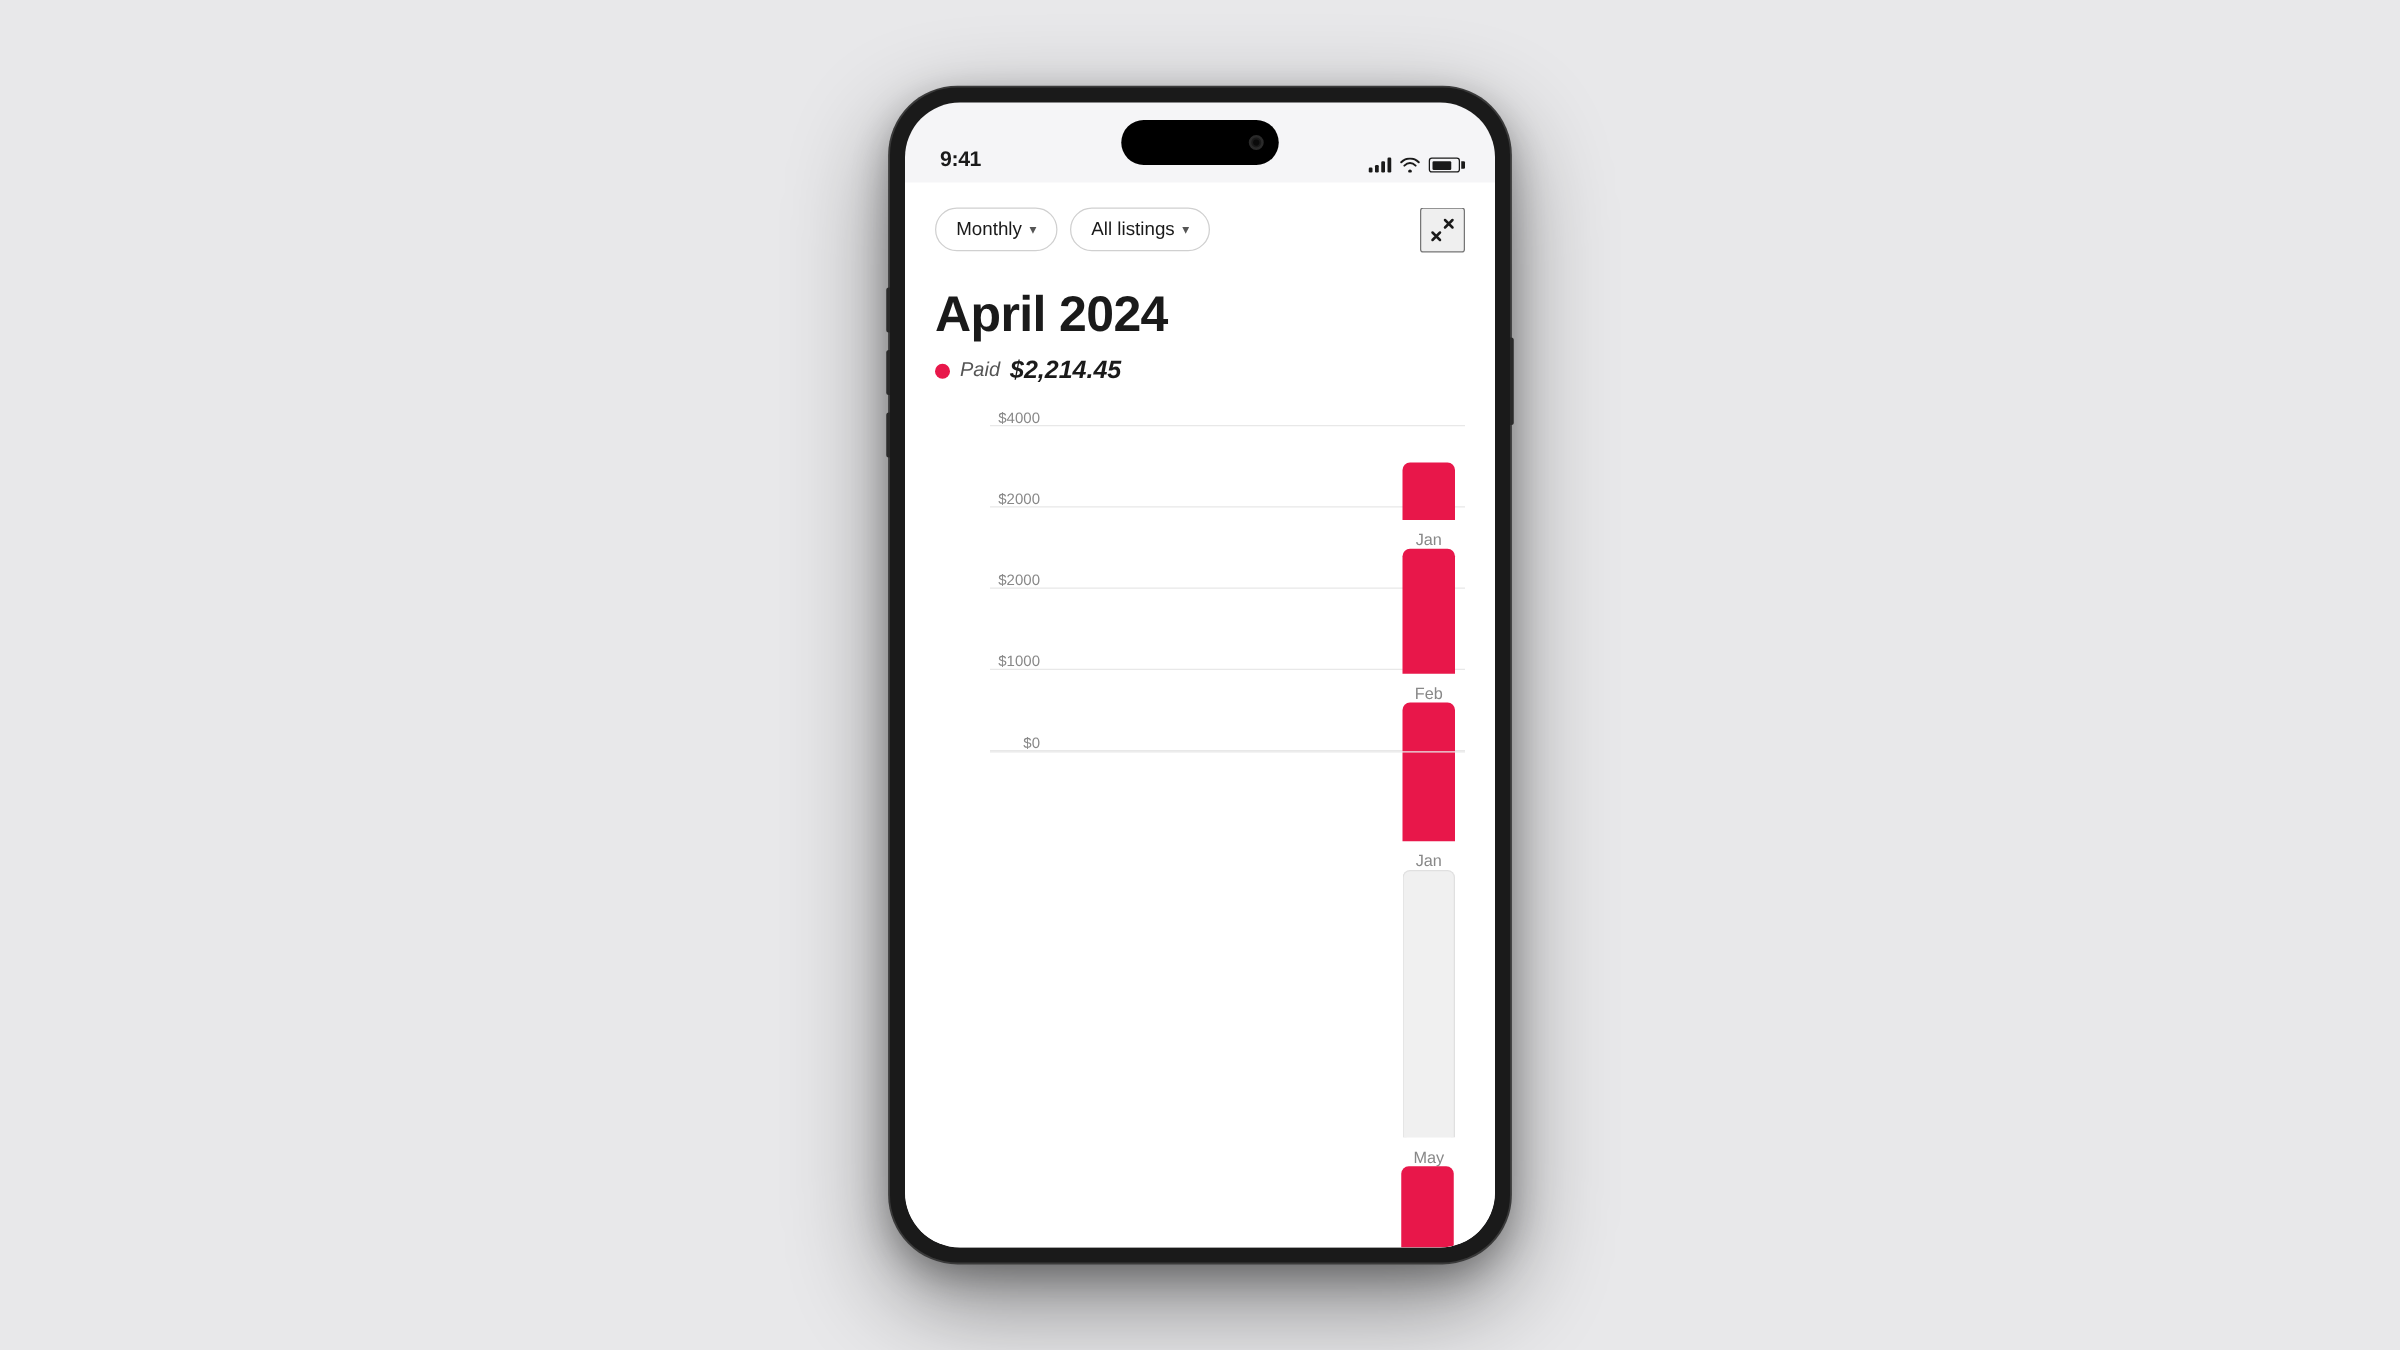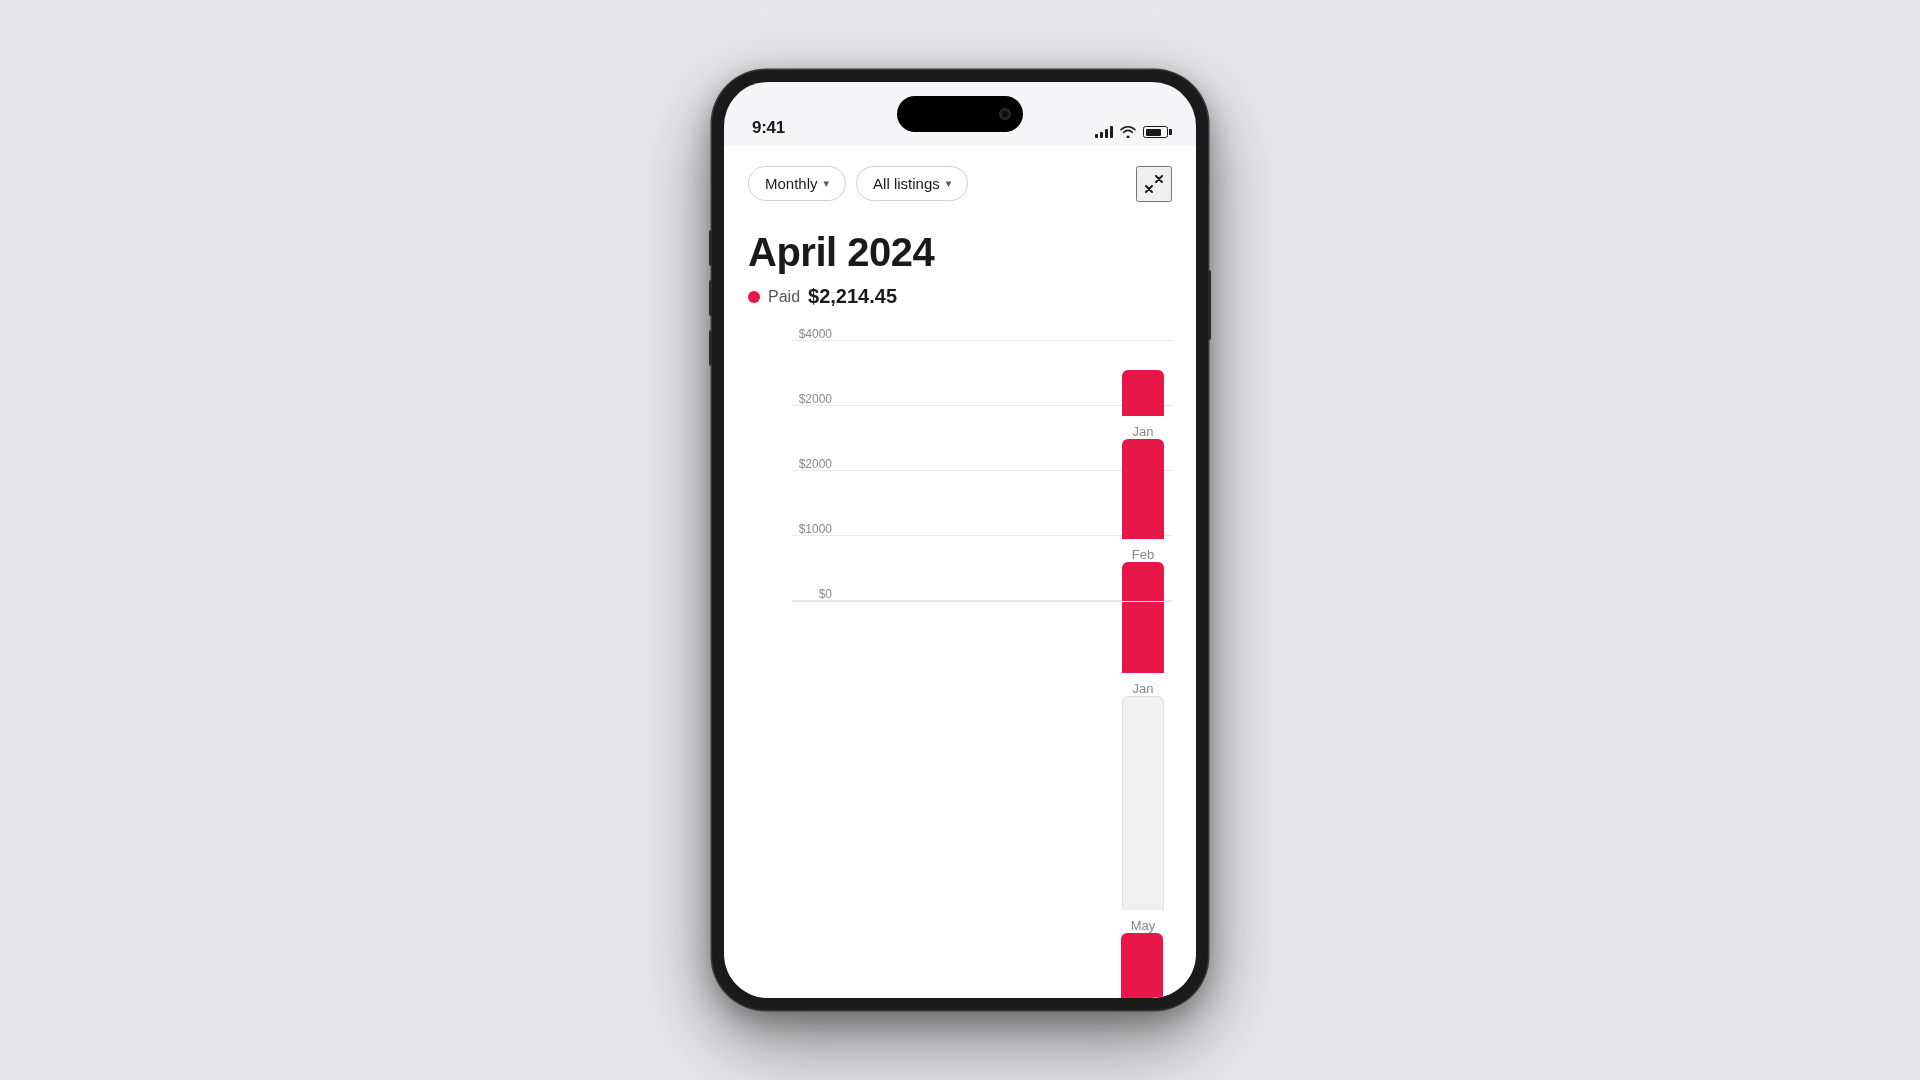--- a/index.html
+++ b/index.html
@@ -240,20 +240,21 @@
       letter-spacing: -0.5px;
       margin-bottom: 10px;
     }
 
     
     .paid-row {
       display: flex;
       align-items: center;
       gap: 8px;
       margin-bottom: 32px;
+      font-style: italic;
     }
 
     .paid-dot {
       width: 12px;
       height: 12px;
       border-radius: 50%;
       background: #e8174a;
       flex-shrink: 0;
     }
 

